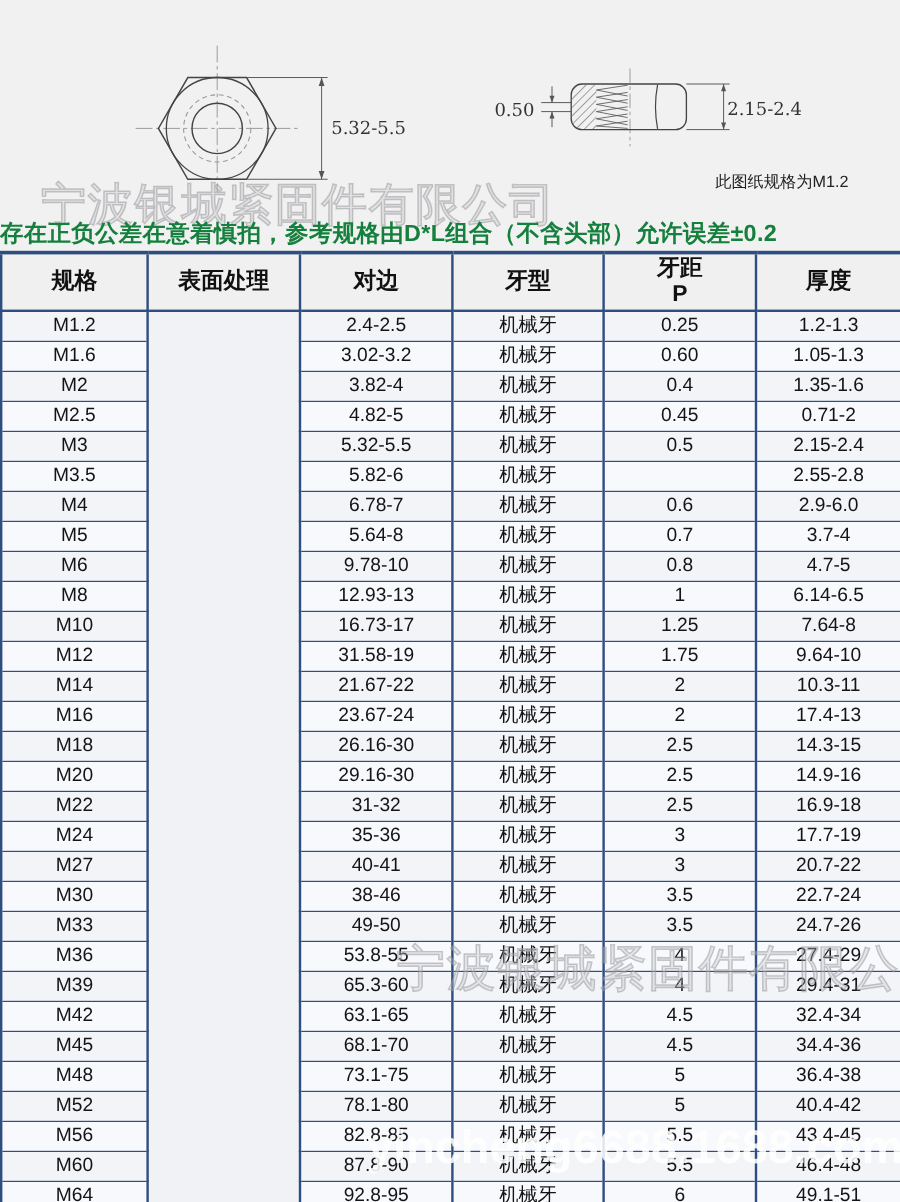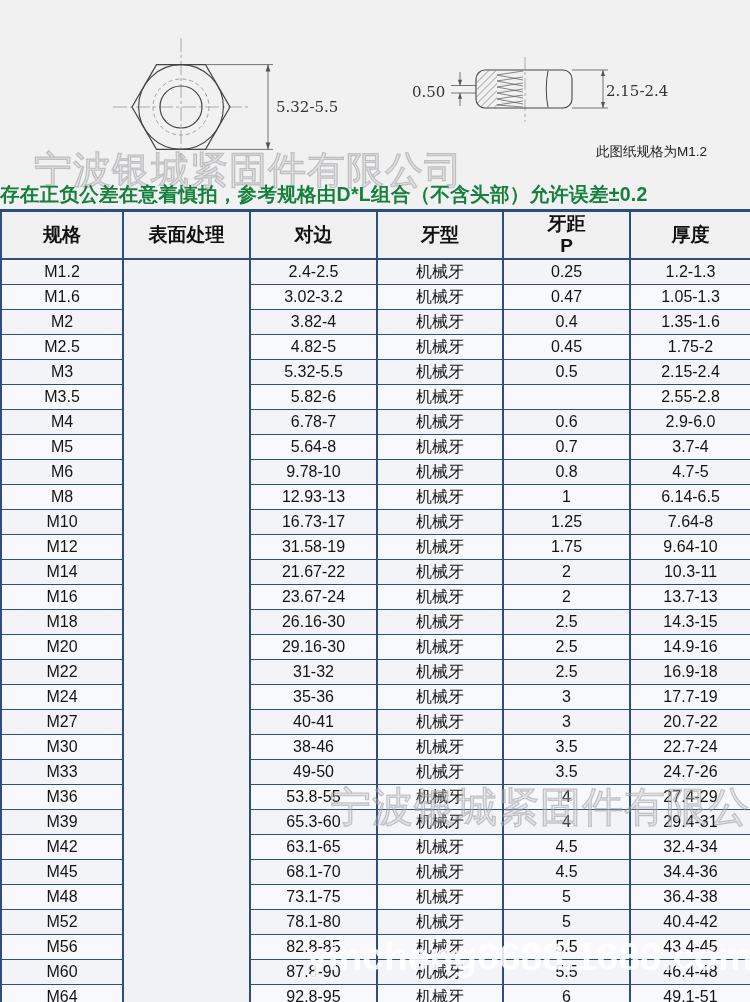--- a/index.html
+++ b/index.html
@@ -111,36 +111,36 @@
           <td rowspan="30" class="surface"></td>
           <td>2.4-2.5</td>
           <td>机械牙</td>
           <td>0.25</td>
           <td>1.2-1.3</td>
         </tr>
         <tr>
           <td>M1.6</td>
           <td>3.02-3.2</td>
           <td>机械牙</td>
-          <td>0.47</td>
+          <td>0.60</td>
           <td>1.05-1.3</td>
         </tr>
         <tr>
           <td>M2</td>
           <td>3.82-4</td>
           <td>机械牙</td>
           <td>0.4</td>
           <td>1.35-1.6</td>
         </tr>
         <tr>
           <td>M2.5</td>
           <td>4.82-5</td>
           <td>机械牙</td>
           <td>0.45</td>
-          <td>1.75-2</td>
+          <td>0.71-2</td>
         </tr>
         <tr>
           <td>M3</td>
           <td>5.32-5.5</td>
           <td>机械牙</td>
           <td>0.5</td>
           <td>2.15-2.4</td>
         </tr>
         <tr>
           <td>M3.5</td>
@@ -196,21 +196,21 @@
           <td>21.67-22</td>
           <td>机械牙</td>
           <td>2</td>
           <td>10.3-11</td>
         </tr>
         <tr>
           <td>M16</td>
           <td>23.67-24</td>
           <td>机械牙</td>
           <td>2</td>
-          <td>13.7-13</td>
+          <td>17.4-13</td>
         </tr>
         <tr>
           <td>M18</td>
           <td>26.16-30</td>
           <td>机械牙</td>
           <td>2.5</td>
           <td>14.3-15</td>
         </tr>
         <tr>
           <td>M20</td>

